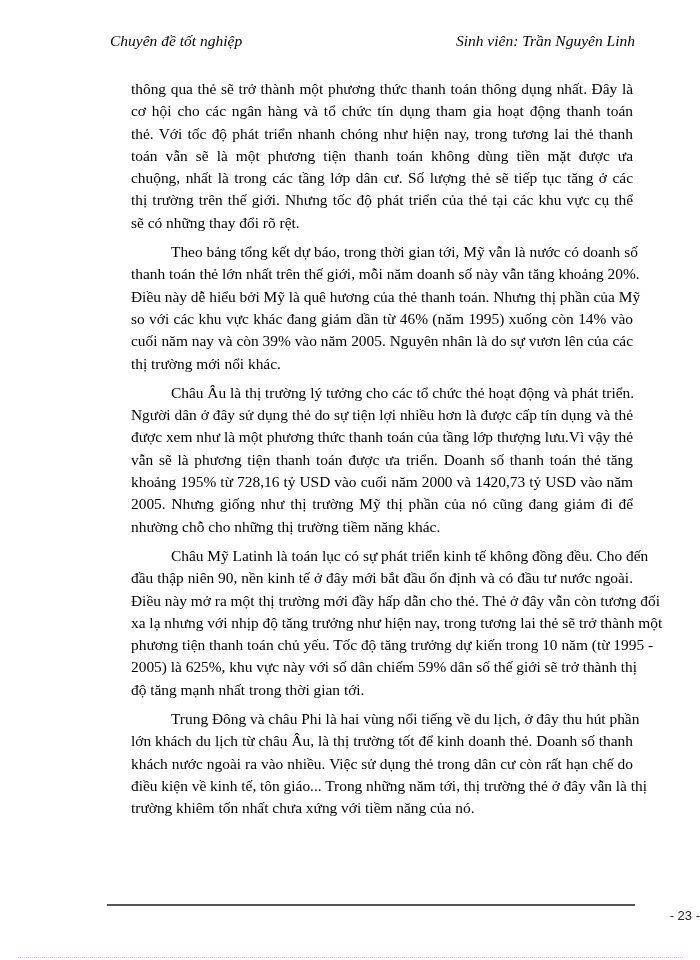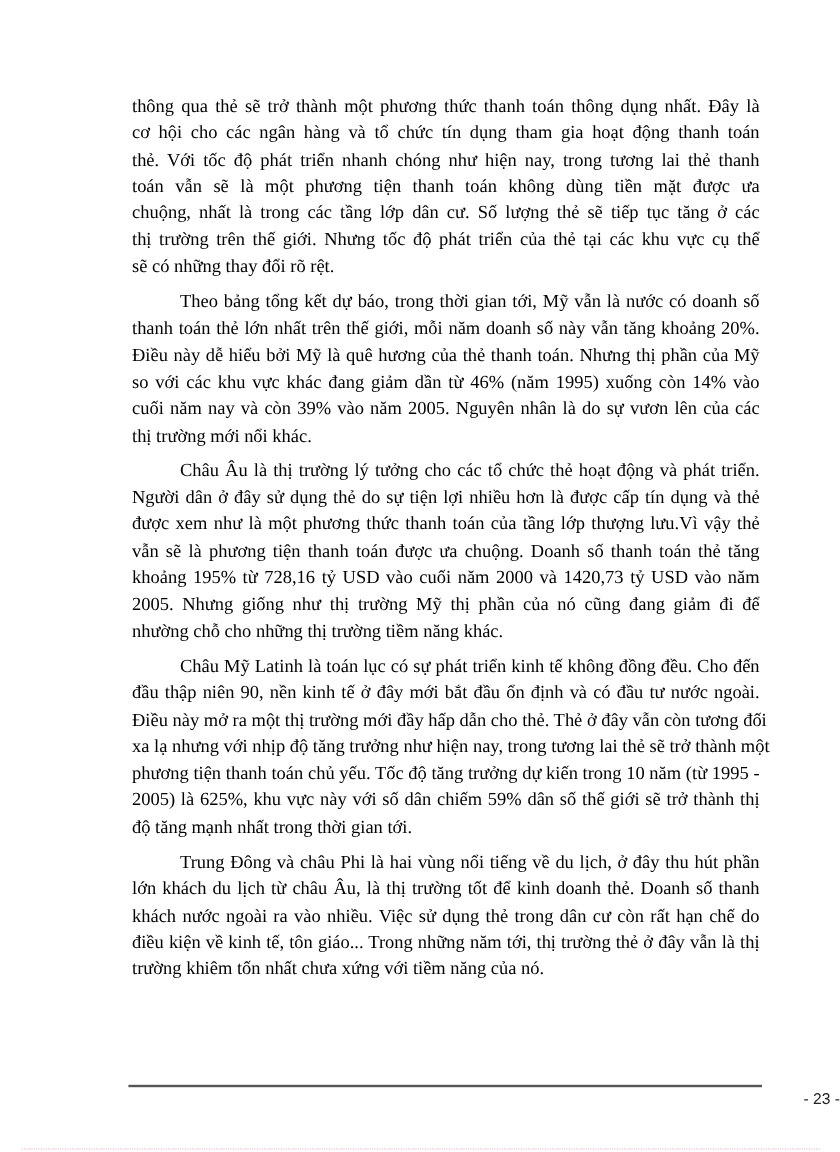--- a/index.html
+++ b/index.html
@@ -52,20 +52,21 @@
     .para {
       margin: 0 0 7px 0;
     }
     .line {
       display: block;
       text-align: justify;
       text-align-last: justify;
       white-space: nowrap;
       height: 22.3px;
       overflow: visible;
+      margin-left: 21px;
     }
     .line.last {
       text-align-last: left;
     }
     .line.indent {
       padding-left: 40px;
     }
     .footer-rule {
       position: absolute;
       left: 107px;
@@ -91,20 +92,24 @@
       width: 665px;
       height: 0;
       border-top: 1px dotted #f2b7dc;
     }
   </style>
 </head>
 <body>
 
 <div class="page">
 
+  <div class="header">
+    <span class="left">Chuyên đề tốt nghiệp</span>
+    <span class="right">Sinh viên: Trần Nguyên Linh</span>
+  </div>
 
   <div class="body">
 
     <div class="para">
       <span class="line">thông qua thẻ sẽ trở thành một phương thức thanh toán thông dụng nhất. Đây là</span>
       <span class="line">cơ hội cho các ngân hàng và tổ chức tín dụng tham gia hoạt động thanh toán</span>
       <span class="line">thẻ. Với tốc độ phát triển nhanh chóng như hiện nay, trong tương lai thẻ thanh</span>
       <span class="line">toán vẫn sẽ là một phương tiện thanh toán không dùng tiền mặt được ưa</span>
       <span class="line">chuộng, nhất là trong các tầng lớp dân cư. Số lượng thẻ sẽ tiếp tục tăng ở các</span>
       <span class="line">thị trường trên thế giới. Nhưng tốc độ phát triển của thẻ tại các khu vực cụ thể</span>
@@ -117,21 +122,21 @@
       <span class="line">Điều này dễ hiểu bởi Mỹ là quê hương của thẻ thanh toán. Nhưng thị phần của Mỹ</span>
       <span class="line">so với các khu vực khác đang giảm dần từ 46% (năm 1995) xuống còn 14% vào</span>
       <span class="line">cuối năm nay và còn 39% vào năm 2005. Nguyên nhân là do sự vươn lên của các</span>
       <span class="line last">thị trường mới nổi khác.</span>
     </div>
 
     <div class="para">
       <span class="line indent">Châu Âu là thị trường lý tưởng cho các tổ chức thẻ hoạt động và phát triển.</span>
       <span class="line">Người dân ở đây sử dụng thẻ do sự tiện lợi nhiều hơn là được cấp tín dụng và thẻ</span>
       <span class="line">được xem như là một phương thức thanh toán của tầng lớp thượng lưu.Vì vậy thẻ</span>
-      <span class="line">vẫn sẽ là phương tiện thanh toán được ưa chuộng. Doanh số thanh toán thẻ tăng</span>
+      <span class="line">vẫn sẽ là phương tiện thanh toán được ưa triển. Doanh số thanh toán thẻ tăng</span>
       <span class="line">khoảng 195% từ 728,16 tỷ USD vào cuối năm 2000 và 1420,73 tỷ USD vào năm</span>
       <span class="line">2005. Nhưng giống như thị trường Mỹ thị phần của nó cũng đang giảm đi để</span>
       <span class="line last">nhường chỗ cho những thị trường tiềm năng khác.</span>
     </div>
 
     <div class="para">
       <span class="line indent">Châu Mỹ Latinh là toán lục có sự phát triển kinh tế không đồng đều. Cho đến</span>
       <span class="line">đầu thập niên 90, nền kinh tế ở đây mới bắt đầu ổn định và có đầu tư nước ngoài.</span>
       <span class="line">Điều này mở ra một thị trường mới đầy hấp dẫn cho thẻ. Thẻ ở đây vẫn còn tương đối</span>
       <span class="line">xa lạ nhưng với nhịp độ tăng trưởng như hiện nay, trong tương lai thẻ sẽ trở thành một</span>

